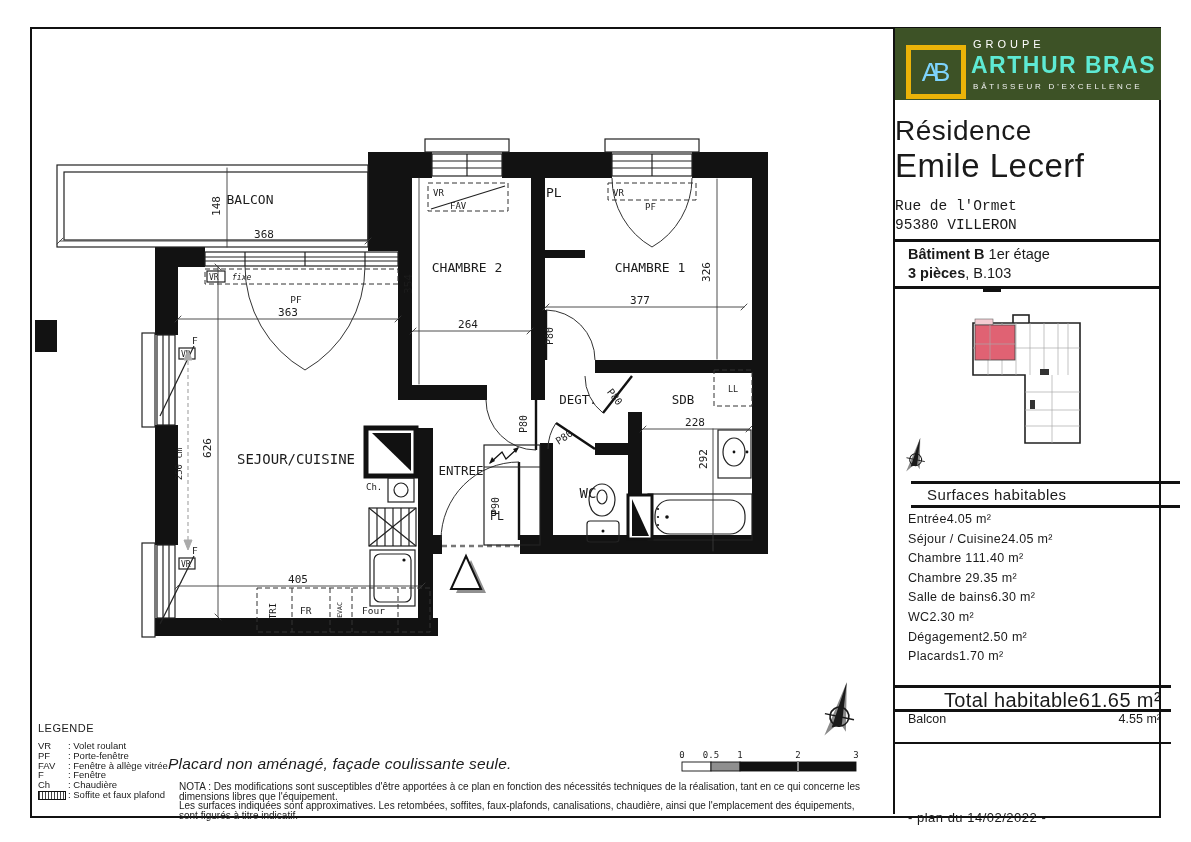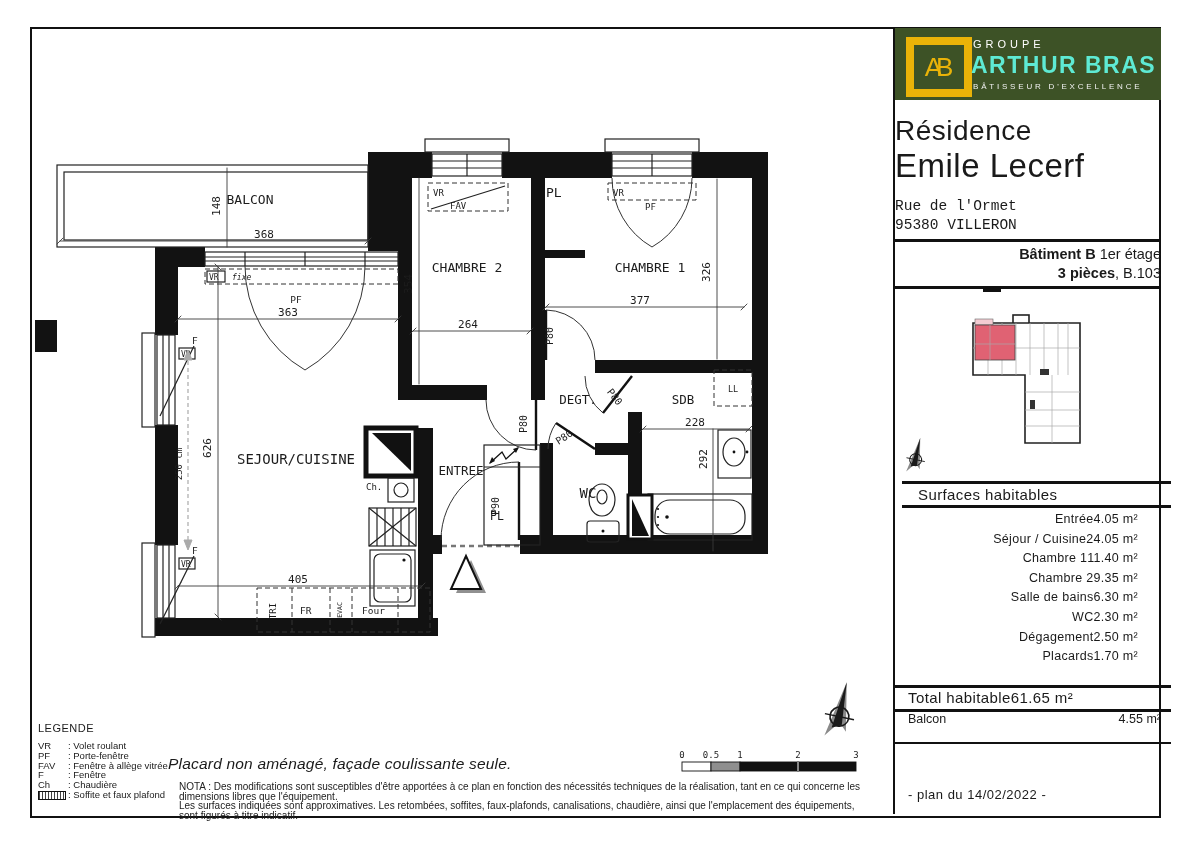--- a/index.html
+++ b/index.html
@@ -4,44 +4,44 @@
 <style>
   html,body{margin:0;padding:0;background:#fff;}
   #page{position:relative;width:1191px;height:842px;background:#fff;overflow:hidden;
         font-family:"Liberation Sans",sans-serif;color:#1a1a1a;}
   .abs{position:absolute;}
   #frame{left:30px;top:27px;width:1127px;height:787px;border:2px solid #111;}
   #plan-svg{left:0;top:0;width:1191px;height:842px;}
   
   #sidebar{left:893px;top:27px;width:266px;height:787px;border-left:2px solid #111;}
   #logo{position:absolute;left:0;top:1px;width:266px;height:72px;background:#3d5226;}
-  #monogram{position:absolute;left:11px;top:9px;width:44px;height:44px;border:8px solid #eab308;
-            display:flex;align-items:center;justify-content:center;color:#eab308;font-size:26px;
+  #monogram{position:absolute;left:11px;top:17px;width:44px;height:44px;border:5px solid #eab308;
+            display:flex;align-items:center;justify-content:center;color:#7dd3fc;font-size:26px;
             letter-spacing:-6px;padding-right:6px;font-weight:400;}
   .lg-groupe{position:absolute;left:78px;top:10px;color:#fff;font-size:11px;letter-spacing:4px;}
   .lg-brand{position:absolute;left:76px;top:24px;color:#5eead4;font-size:23px;font-weight:bold;
             letter-spacing:1.5px;white-space:nowrap;}
   .lg-tag{position:absolute;left:78px;top:54px;color:#f2f2f2;font-size:8px;letter-spacing:2.8px;}
   #res-block{position:absolute;left:0;top:88px;width:266px;text-align:left;}
   .res1{font-size:28px;letter-spacing:0.5px;}
   .res2{font-size:33px;letter-spacing:0.5px;margin-top:0px;}
   .addr{font-size:14.5px;line-height:19px;margin-top:12px;font-family:Liberation Mono, monospace;}
   #unit-box{position:absolute;left:0;top:212px;width:253px;height:41px;border-top:3px solid #111;
-            border-bottom:3px solid #111;padding:3px 0 0 13px;font-size:14.5px;line-height:19px;text-align:right;}
+            border-bottom:3px solid #111;padding:3px 0 0 13px;font-size:14.5px;line-height:19px;}
   .b{font-weight:bold;}
-  #surf-head{position:absolute;left:7px;top:454px;width:253px;height:21px;border-top:3px solid #111;
+  #surf-head{position:absolute;left:16px;top:454px;width:253px;height:21px;border-top:3px solid #111;
              border-bottom:3px solid #111;padding-left:16px;font-size:15px;line-height:21px;letter-spacing:0.4px;}
   #surf-rows{position:absolute;left:0;top:483px;width:253px;}
-  .srow{display:flex;justify-content:flex-end;padding:0 10px 0 13px;font-size:12.5px;line-height:19.6px;letter-spacing:0.3px;}
+  .srow{display:flex;justify-content:flex-start;padding:0 10px 0 13px;font-size:12.5px;line-height:19.6px;letter-spacing:0.3px;}
   #total-box{position:absolute;left:0;top:658px;width:253px;height:20px;border-top:3px solid #111;
-             border-bottom:3px solid #111;display:flex;justify-content:flex-start;
-             padding:1px 10px 0 13px;font-size:15px;letter-spacing:0.4px;}
+             border-bottom:3px solid #111;display:flex;justify-content:flex-end;
+             padding:1px 10px 0 13px;font-size:20px;letter-spacing:0.4px;}
   #balcon-box{position:absolute;left:0;top:682px;width:253px;height:30px;border-bottom:2px solid #111;
               display:flex;justify-content:space-between;padding:3px 10px 0 13px;font-size:12.5px;}
-  #plan-date{position:absolute;left:13px;top:760px;font-size:13px;letter-spacing:0.5px;}
+  #plan-date{position:absolute;left:13px;top:783px;font-size:13px;letter-spacing:0.5px;}
   
   #legend{left:38px;top:722px;width:220px;}
   #legend .title{font-size:11px;letter-spacing:0.5px;margin-bottom:7px;}
   .lrow{display:flex;font-size:9.5px;line-height:9.8px;}
   .lrow .abbr{width:30px;}
   #soffite-chip{display:inline-block;width:26px;height:7px;border:1px solid #111;margin-top:1px;
      background:repeating-linear-gradient(90deg,#444 0,#444 1px,#fff 1px,#fff 3px);}
   #placard-note{left:168px;top:755px;font-size:15.5px;letter-spacing:0.2px;font-style:italic;}
   #nota{left:179px;top:782px;width:695px;font-size:10px;line-height:9.6px;color:#222;}
   

